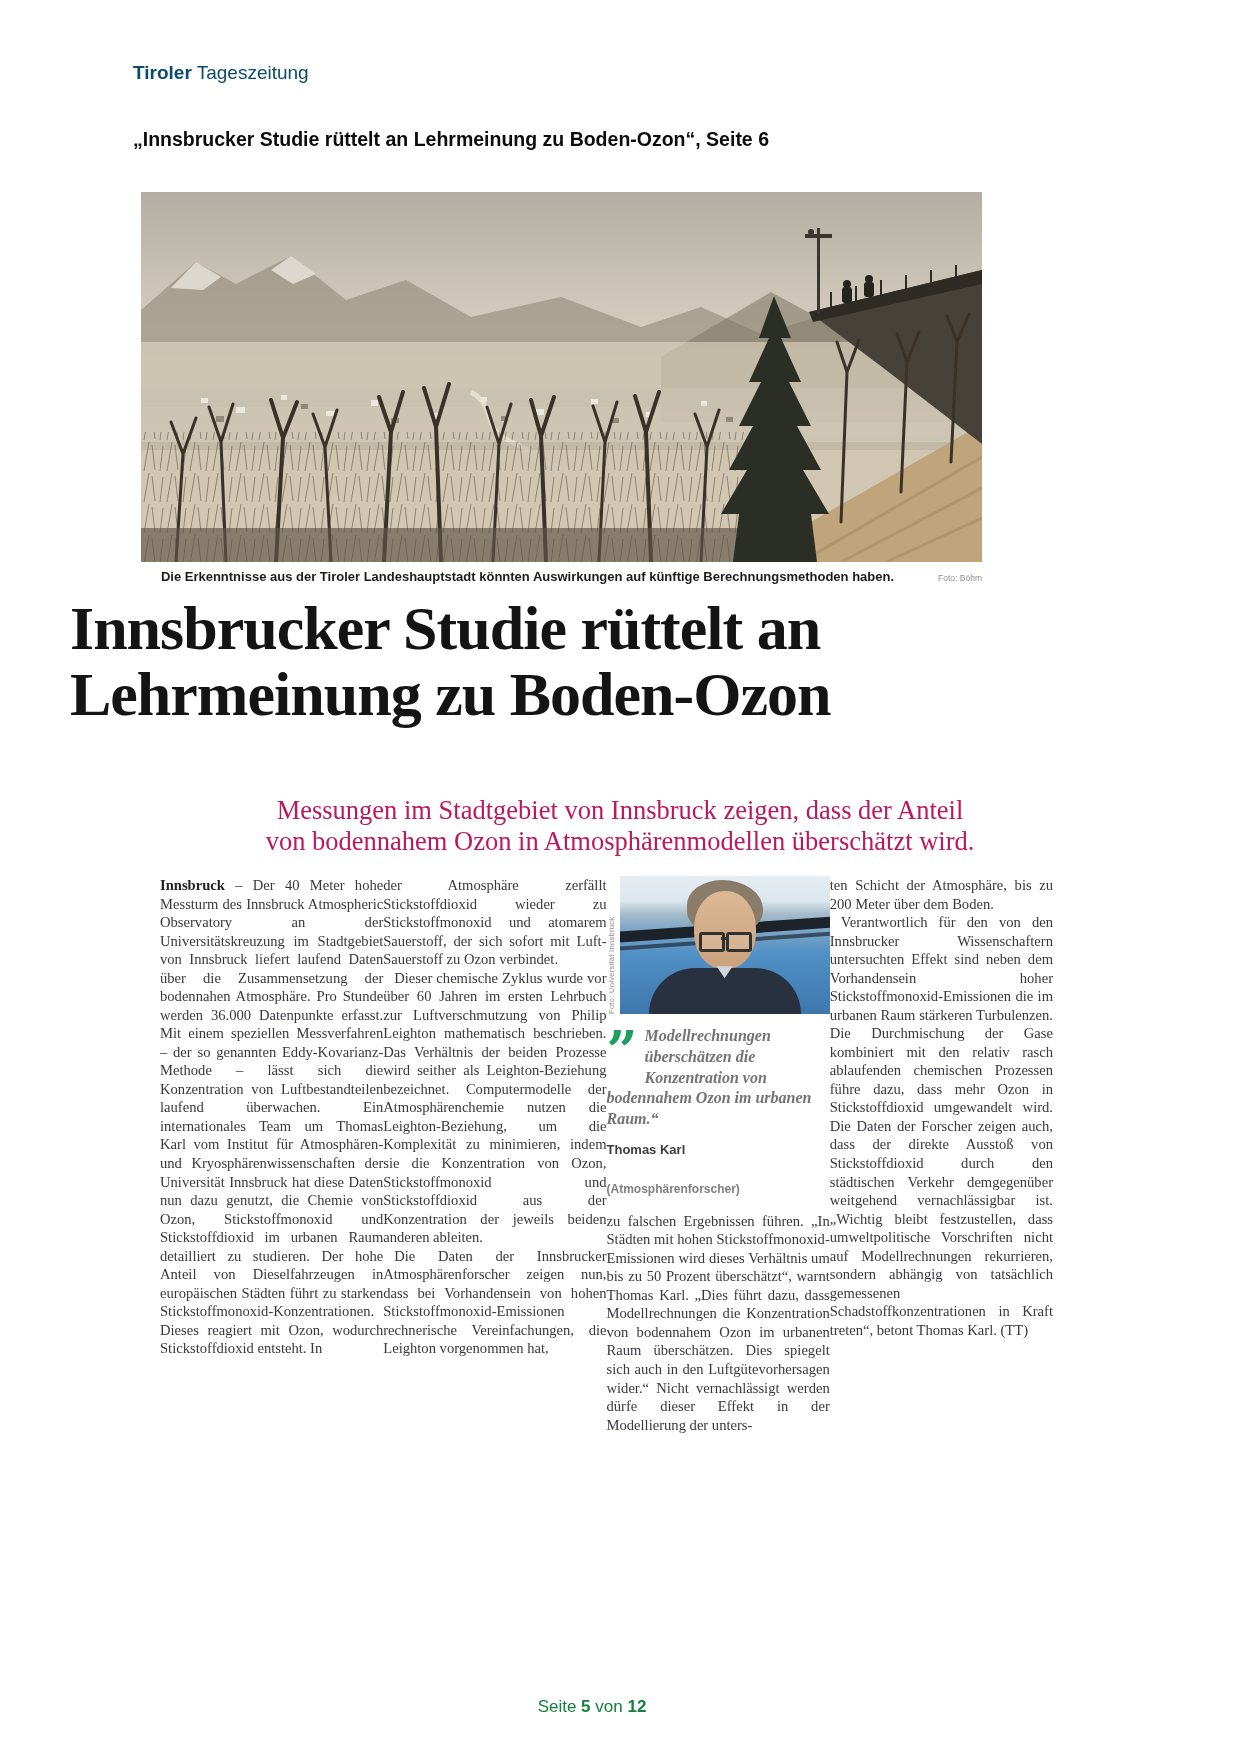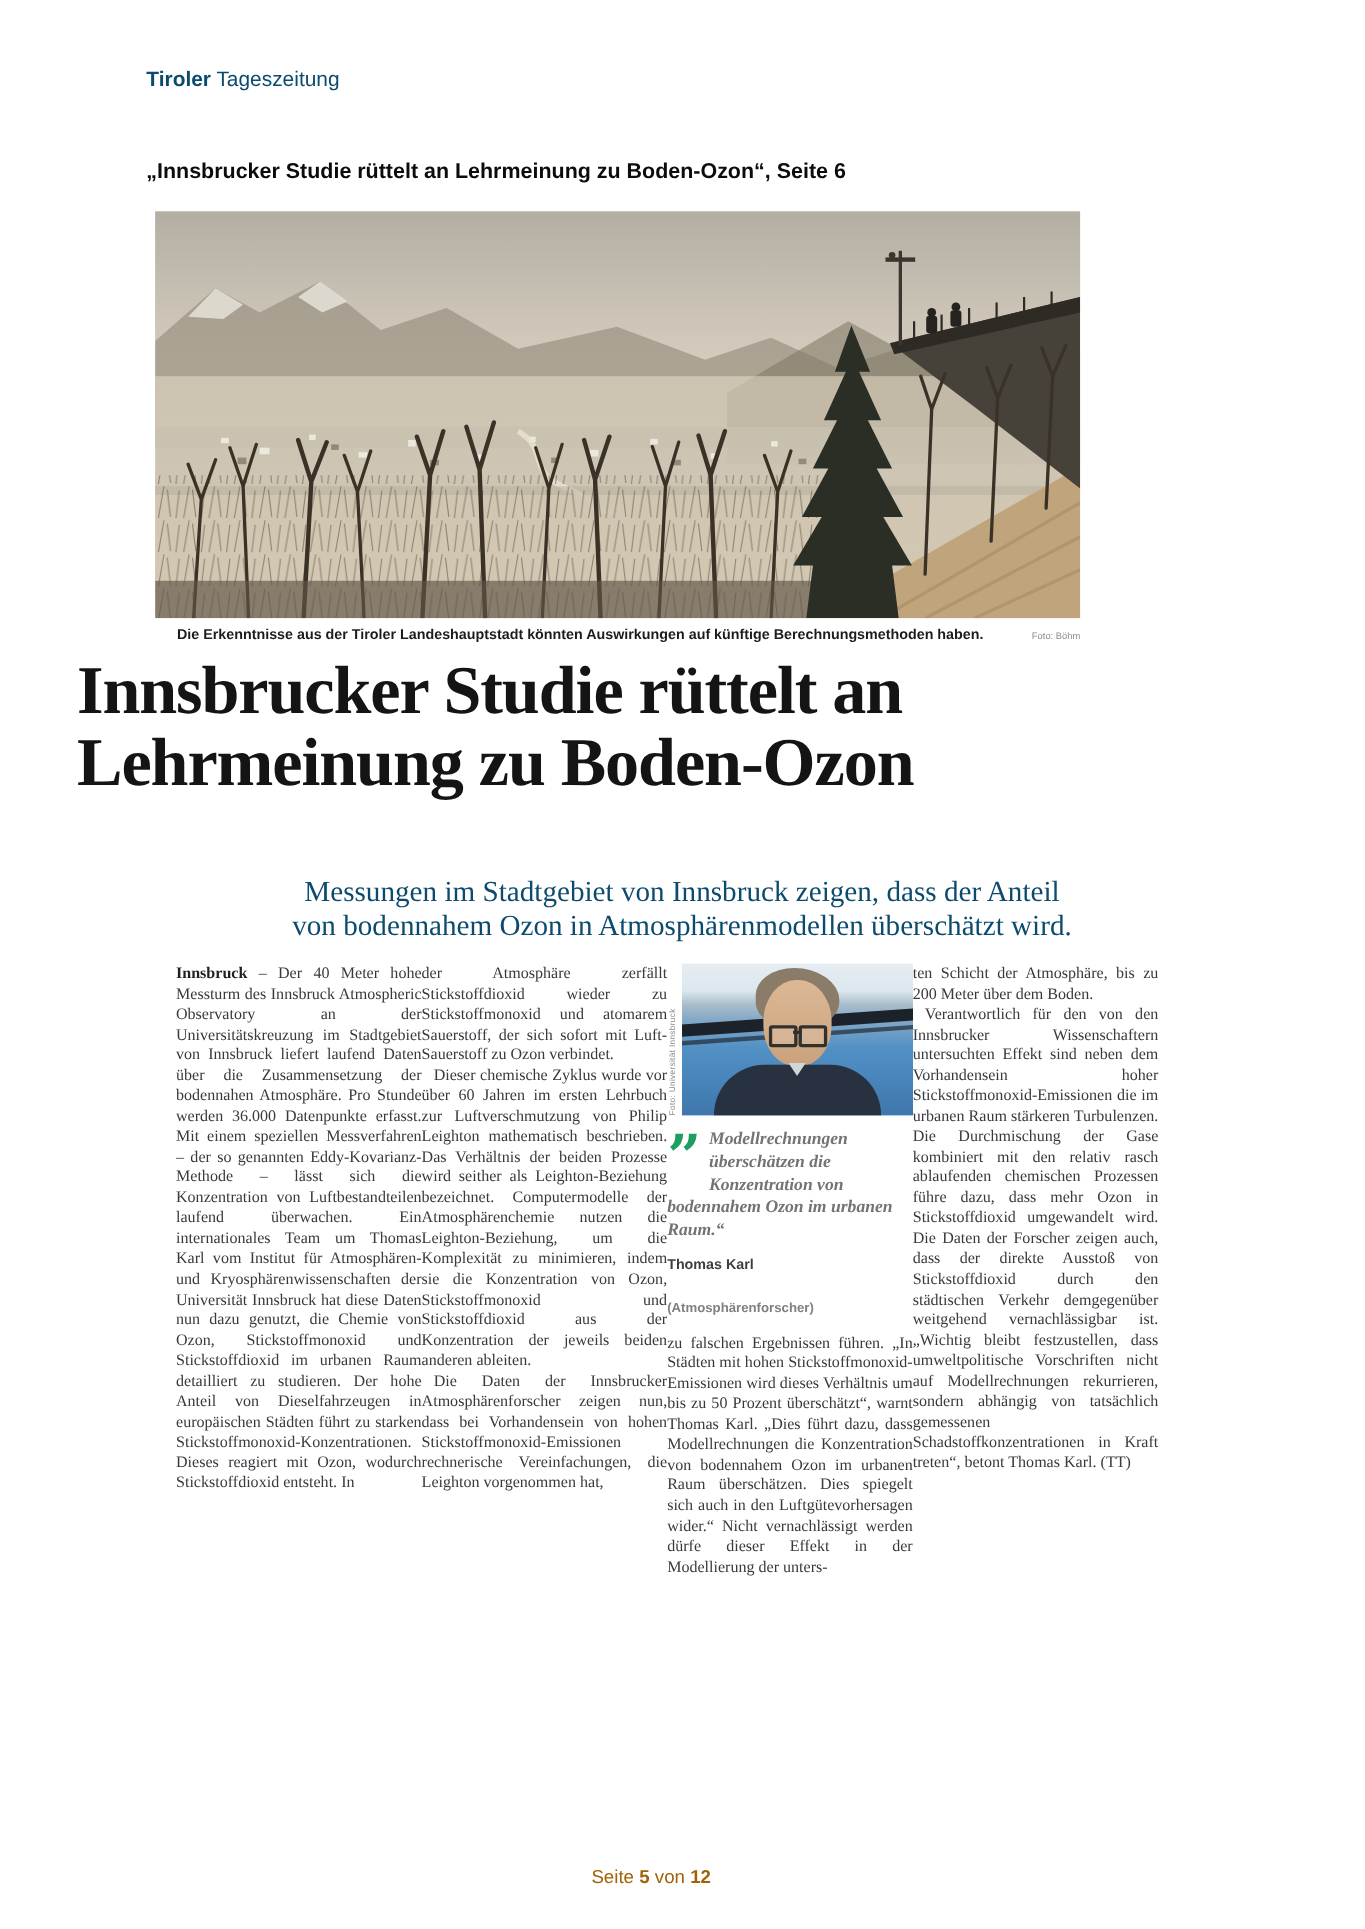--- a/index.html
+++ b/index.html
@@ -2,34 +2,34 @@
 <html lang="de"><head>
 <meta charset="utf-8">
 <style>
   html,body{margin:0;padding:0;background:#ffffff;}
   .page{position:relative;width:1241px;height:1754px;background:#ffffff;
         font-family:"Liberation Sans",sans-serif;overflow:hidden;color:#111;}
 
   .masthead{position:absolute;left:133px;top:62px;font-size:19px;color:#0c4a6e;}
   .masthead .mh-bold{font-weight:700;}
 
-  .refline{position:absolute;left:133px;top:145px;font-size:19.5px;font-weight:700;color:#0c0c0c;}
+  .refline{position:absolute;left:133px;top:128px;font-size:19.5px;font-weight:700;color:#0c0c0c;}
 
   .hero{position:absolute;left:141px;top:192px;width:841px;height:370px;overflow:hidden;background:#d8d0c0;}
   .hero svg{display:block;width:100%;height:100%;}
 
   .caption-row{position:absolute;left:141px;top:569px;width:841px;display:flex;justify-content:flex-end;align-items:flex-end;}
   .caption{font-size:13px;font-weight:700;color:#1c1c1c;}
   .photo-credit{font-size:8.5px;color:#8d8d8d;padding-bottom:1px;padding-left:44px;}
 
   .headline{position:absolute;left:70px;top:596px;width:1100px;text-align:left;
             font-family:"Liberation Serif",serif;font-weight:700;font-size:62px;line-height:1.06;
             letter-spacing:-1px;color:#141414;}
   .subhead{position:absolute;left:140px;top:795px;width:960px;text-align:center;
-           font-family:"Liberation Serif",serif;font-size:26.5px;line-height:1.17;color:#0c4a6e;}
+           font-family:"Liberation Serif",serif;font-size:26.5px;line-height:1.17;color:#be185d;}
 
   .columns{position:absolute;left:160px;top:876px;width:893px;display:flex;}
   .col{flex:1;min-width:0;font-family:"Liberation Serif",serif;font-size:14.6px;line-height:1.27;
        text-align:justify;color:#38383f;hyphens:auto;-webkit-hyphens:auto;}
   .col p{margin:0;overflow-wrap:break-word;}
   .col p.indent{text-indent:11px;}
   .col p b{color:#1f1f24;}
 
   
   .portrait-row{display:flex;height:138px;margin-bottom:12px;}
@@ -50,21 +50,21 @@
           clip-path:polygon(0 0,100% 0,50% 100%);}
 
   .quote{margin-top:6px;font-family:"Liberation Serif",serif;text-align:left;}
   .qmark{float:left;color:#1f9e5e;font-family:"DejaVu Serif",serif;font-weight:700;
          font-size:54px;line-height:.62;margin:9px 7px 0 0;}
   .qtext{font-size:16px;font-weight:700;font-style:italic;color:#737373;line-height:1.3;}
   .qauthor{clear:both;padding-top:12px;font-family:"Liberation Sans",sans-serif;font-weight:700;font-size:13px;color:#3e3e3e;}
   .qrole{font-family:"Liberation Sans",sans-serif;font-weight:700;font-size:12px;color:#808080;margin-top:24px;}
   .after-quote{margin-top:14px;}
 
-  .footer{position:absolute;left:0;top:1697px;width:1184px;text-align:center;font-size:17px;color:#a16207;}
+  .footer{position:absolute;left:0;top:1697px;width:1184px;text-align:center;font-size:17px;color:#15803d;}
   .footer .fb{font-weight:700;}
 </style>
 </head>
 <body>
 
 <div class="page">
 
   <div class="masthead">
     <span class="mh-bold">Tiroler</span><span> Tageszeitung</span>
   </div>

